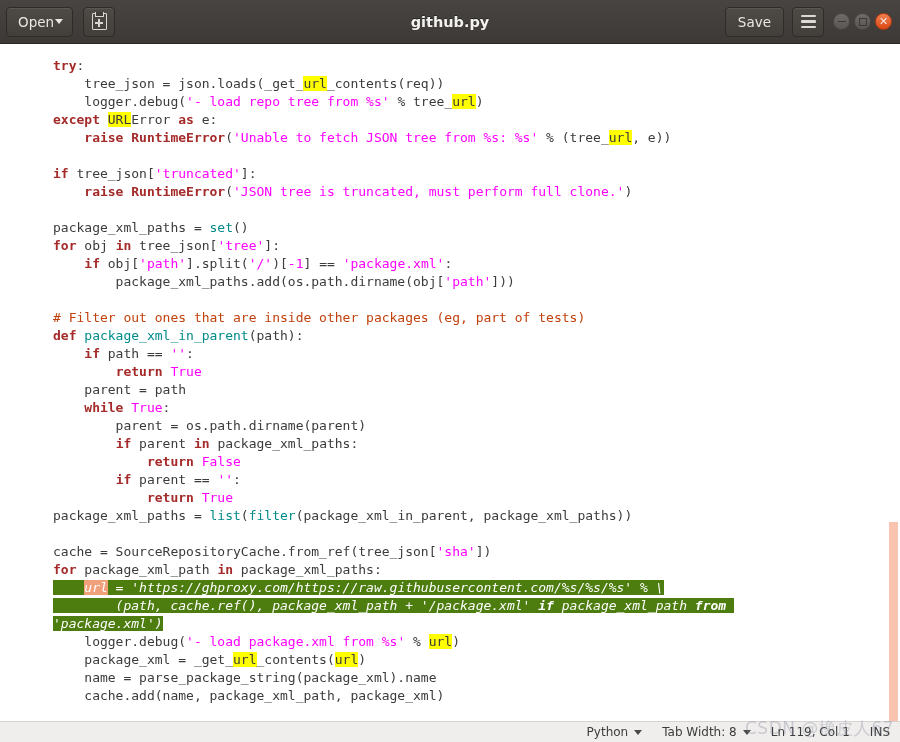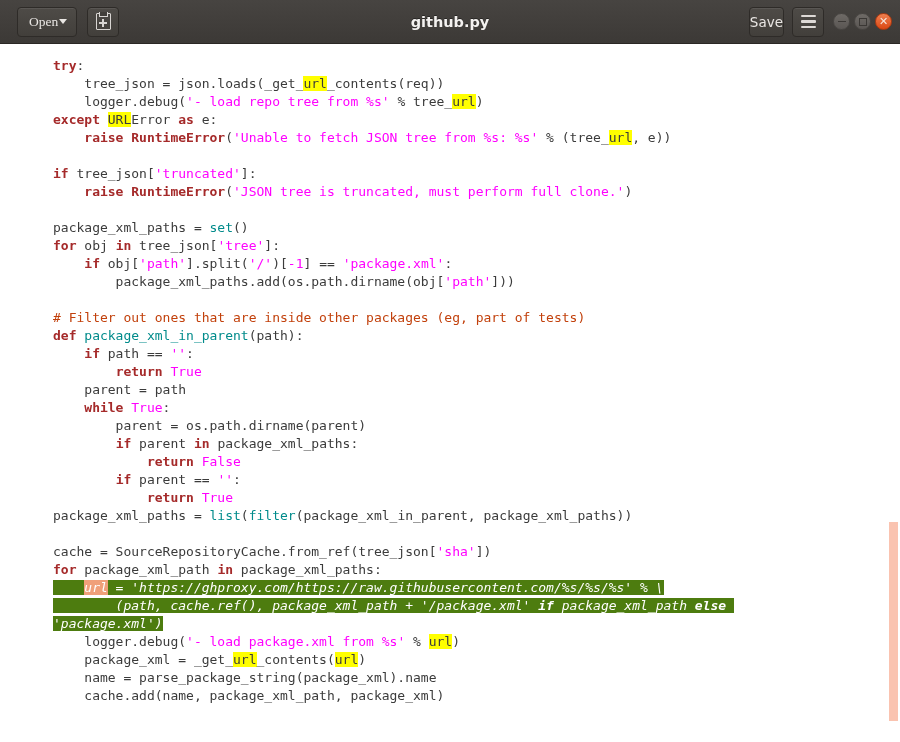--- a/index.html
+++ b/index.html
@@ -33,31 +33,31 @@
     color: #e8e5e2;
     height: 30px;
     display: flex;
     align-items: center;
     justify-content: center;
     box-sizing: border-box;
     cursor: pointer;
     font-size: 13.5px;
     box-shadow: inset 0 1px 0 rgba(255,255,255,0.07);
   }
-  .open-btn { padding: 0 9px 0 11px; gap: 1px; margin-left: 11px; font-family: Liberation Serif, serif; }
+  .open-btn { padding: 0 9px 0 11px; gap: 1px; margin-left: 0; }
   .open-btn .lbl { color: #e9e6e3; }
   .caret {
     width: 0; height: 0;
     border-left: 4px solid transparent;
     border-right: 4px solid transparent;
     border-top: 5px solid #e9e6e3;
     display: inline-block;
   }
   .icon-btn { width: 32px; margin-left: 10px; }
-  .save-btn { padding: 0 0; color: #e9e6e3; text-align: center; }
+  .save-btn { padding: 0 12px; color: #e9e6e3; text-align: center; }
   .menu-btn { width: 32px; margin-left: 8px; }
 
   .doc-icon { position: relative; width: 15px; height: 17px; }
   .doc-icon .body {
     position: absolute; left: 0; top: 0; width: 15px; height: 17px;
     border: 1.6px solid #d8d5d2; border-radius: 1px; box-sizing: border-box;
   }
   .doc-icon .top-notch {
     position: absolute; left: 3px; top: -1px; width: 9px; height: 5px;
     background: #413e3a; border-left: 1.6px solid #d8d5d2; border-right: 1.6px solid #d8d5d2;
@@ -275,28 +275,46 @@
         parent = os.path.dirname(parent)
         <span class="kw">if</span> parent <span class="kw">in</span> package_xml_paths:
             <span class="kw">return</span> <span class="num">False</span>
         <span class="kw">if</span> parent == <span class="str">''</span>:
             <span class="kw">return</span> <span class="num">True</span>
 package_xml_paths = <span class="bi">list</span>(<span class="bi">filter</span>(package_xml_in_parent, package_xml_paths))
 
 cache = SourceRepositoryCache.from_ref(tree_json[<span class="str">'sha'</span>])
 <span class="kw">for</span> package_xml_path <span class="kw">in</span> package_xml_paths:
 <span class="selline">    <span class="sel-hl">url</span> = 'https://ghproxy.com/https://raw.githubusercontent.com/%s/%s/%s' % \</span>
-<span class="selline">        (path, cache.ref(), package_xml_path + '/package.xml' <span class="kw">if</span> package_xml_path <span class="kw">else</span> </span>
+<span class="selline">        (path, cache.ref(), package_xml_path + '/package.xml' <span class="kw">if</span> package_xml_path <span class="kw">from</span> </span>
 <span class="selline">'package.xml')</span>
     logger.debug(<span class="str">'- load package.xml from %s'</span> % <span class="hl">url</span>)
     package_xml = _get_<span class="hl">url</span>_contents(<span class="hl">url</span>)
     name = parse_package_string(package_xml).name
     cache.add(name, package_xml_path, package_xml)
 
 <span class="kw">return</span> cache</pre>
 
     <div class="vscroll">
       <div class="vthumb" style="top:478px; height:199px;"></div>
     </div>
   </div>
 
+  <div class="statusbar">
+    <div class="sb-spacer"></div>
+
+    <div class="sb-item">
+      <span>Python</span>
+      <span class="sb-caret"></span>
+    </div>
+
+    <div class="sb-item">
+      <span>Tab Width: 8</span>
+      <span class="sb-caret"></span>
+    </div>
+
+    <div class="sb-static">Ln 119, Col 1</div>
+    <div class="sb-static">INS</div>
+
+    <div class="watermark">CSDN @橡皮人67</div>
+  </div>
 
 </div>
 
 </body></html>

